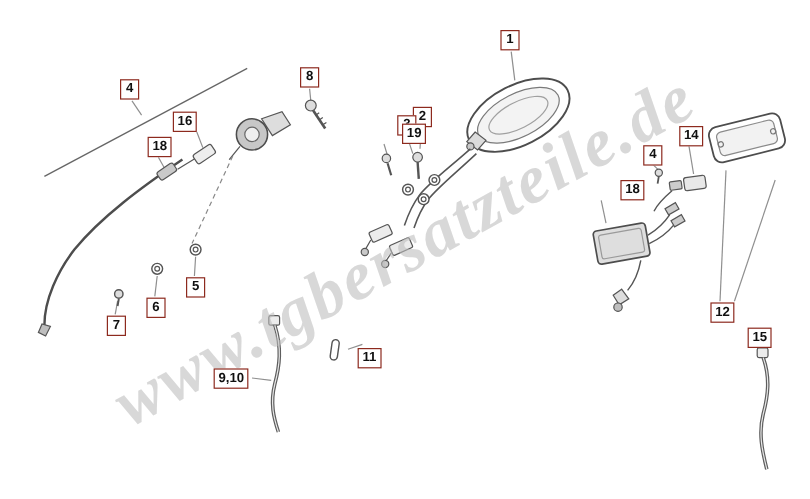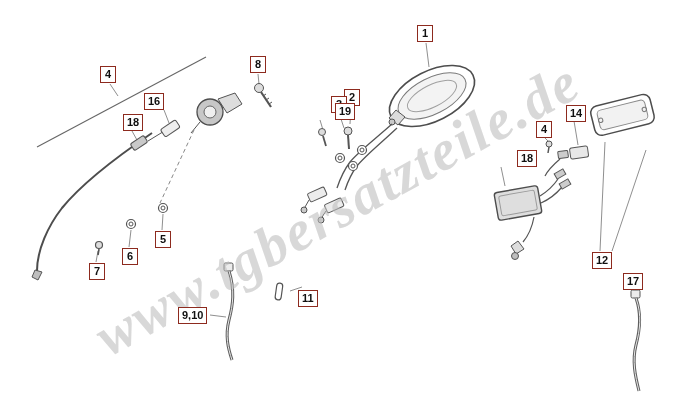--- a/index.html
+++ b/index.html
@@ -179,19 +179,19 @@
       <div class="plabel" style="left: 100px; top: 66px;">4</div>
       <div class="plabel" style="left: 250px; top: 56px;">8</div>
       <div class="plabel" style="left: 144px; top: 93px;">16</div>
       <div class="plabel" style="left: 123px; top: 114px;">18</div>
       <div class="plabel" style="left: 155px; top: 231px;">5</div>
       <div class="plabel" style="left: 122px; top: 248px;">6</div>
       <div class="plabel" style="left: 89px; top: 263px;">7</div>
       <div class="plabel" style="left: 178px; top: 307px;">9,10</div>
       <div class="plabel" style="left: 298px; top: 278px; margin-top: 12px;">11</div>
       <div class="plabel" style="left: 592px; top: 252px;">12</div>
-      <div class="plabel" style="left: 623px; top: 273px;">17</div>
+      <div class="plabel" style="left: 623px; top: 273px;">15</div>
       <div class="plabel" style="left: 566px; top: 105px;">14</div>
       <div class="plabel" style="left: 536px; top: 121px;">4</div>
       <div class="plabel" style="left: 517px; top: 150px;">18</div>
     </div>
 
 </div>
 
 </body></html>

